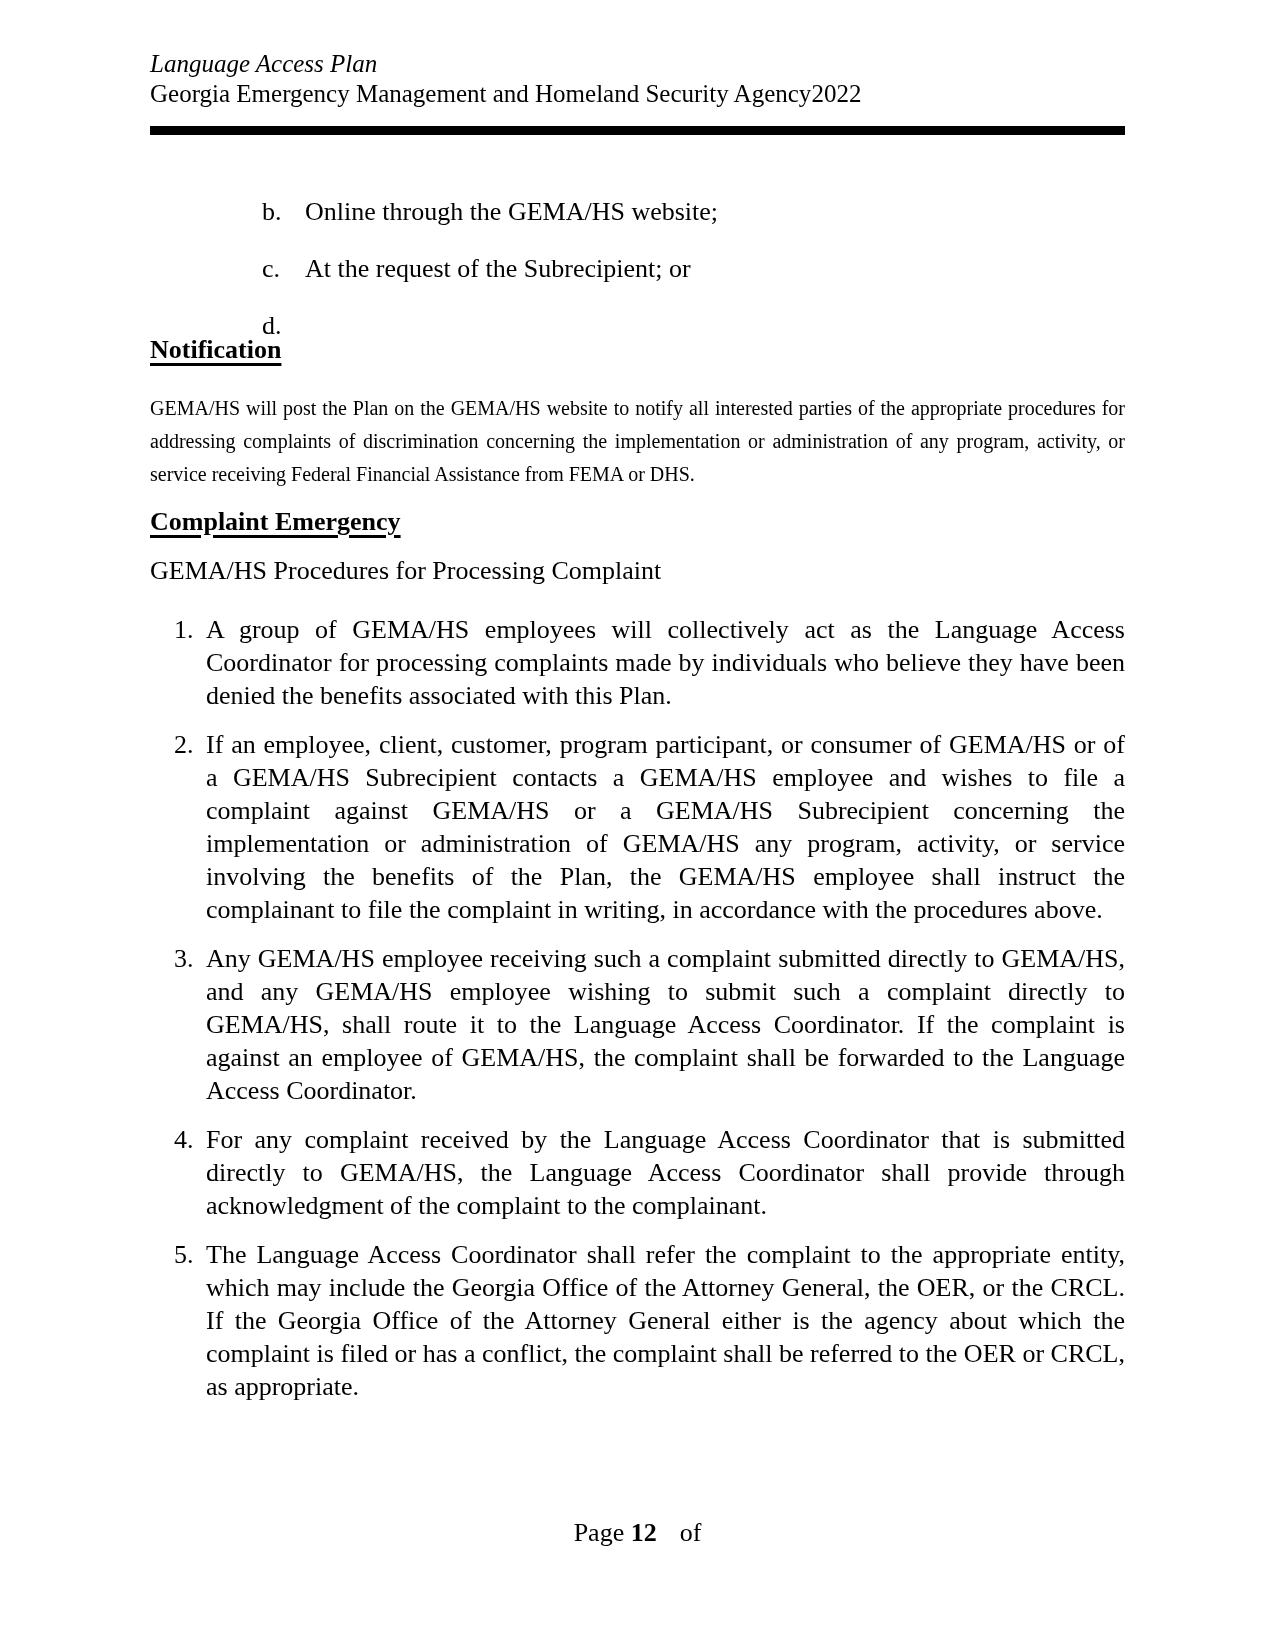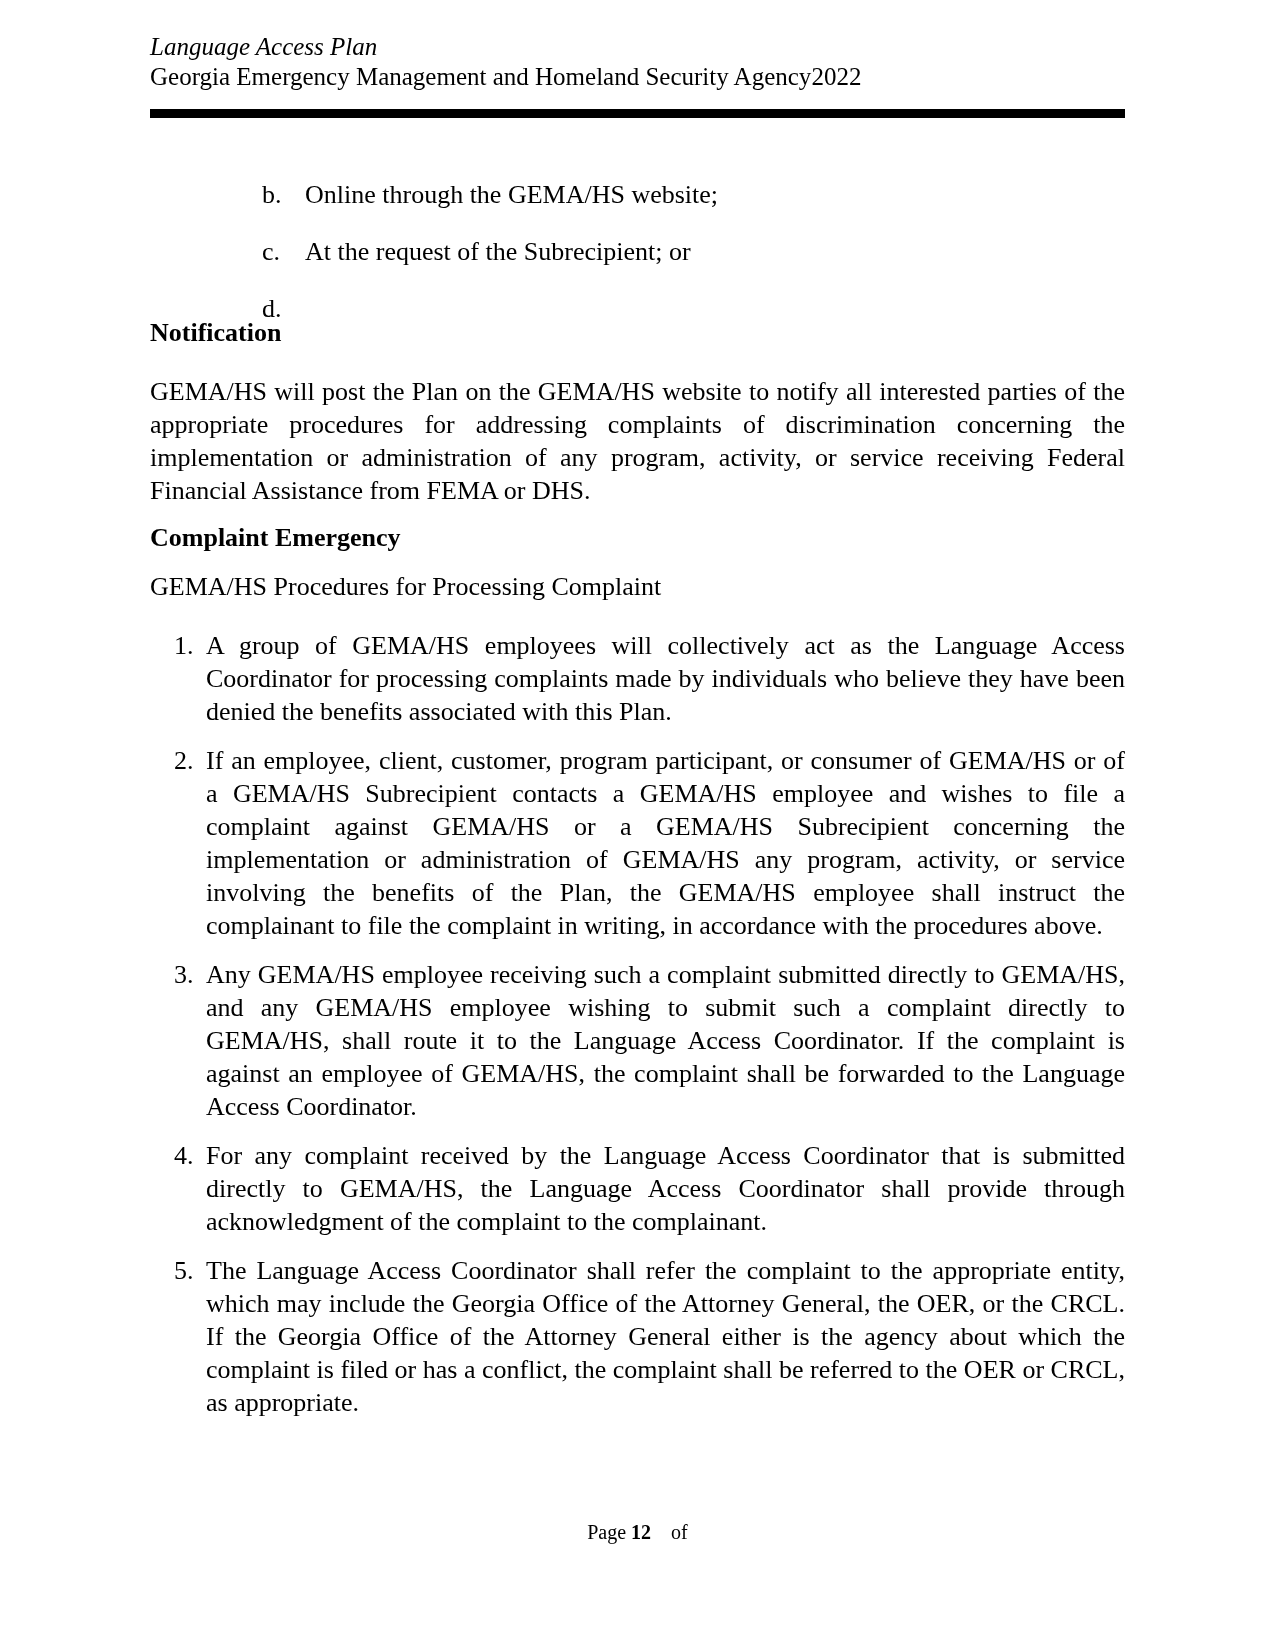--- a/index.html
+++ b/index.html
@@ -4,21 +4,21 @@
 <style>
   html, body { margin: 0; padding: 0; background: #ffffff; }
   .page {
     position: relative;
     width: 1275px;
     height: 1650px;
     background: #ffffff;
     color: #000000;
     font-family: "Liberation Serif", serif;
     box-sizing: border-box;
-    padding: 32px 150px 0 150px;
+    padding: 49px 150px 0 150px;
     overflow: hidden;
   }
   .hdr-title {
     font-style: italic;
     font-size: 25px;
     line-height: 30px;
   }
   .hdr-row {
     display: flex;
     font-size: 25px;
@@ -35,27 +35,28 @@
     padding-left: 155px;
     font-size: 26px;
     line-height: 33px;
     margin-bottom: 24px;
   }
   .ltr-item .marker { position: absolute; left: 112px; }
   .section-heading {
     font-size: 26px;
     line-height: 33px;
     font-weight: bold;
+    text-decoration: underline;
     text-decoration-thickness: 3px;
     text-underline-offset: 5px;
     margin: 48px 0 0 0;
   }
   .section-heading.complaint { margin-top: 14px; }
   .para {
-    font-size: 26px;
+    font-size: 20px;
     line-height: 33px;
     text-align: justify;
     margin: 26px 0 0 0;
   }
   .sub-heading {
     font-size: 26px;
     line-height: 33px;
     font-weight: normal;
     margin: 16px 0 0 0;
   }
@@ -67,21 +68,21 @@
     line-height: 33px;
     text-align: justify;
     margin-bottom: 16px;
   }
   .num-item .marker { position: absolute; left: 24px; text-align: left; }
   .footer {
     position: absolute;
     left: 0; right: 0;
     top: 1516px;
     text-align: center;
-    font-size: 20px;
+    font-size: 26px;
     line-height: 33px;
   }
   .footer .page-num { font-weight: bold; }
   .footer .gap { display: inline-block; width: 10px; }
 </style>
 </head>
 <body>
 
 <div class="page">
 

